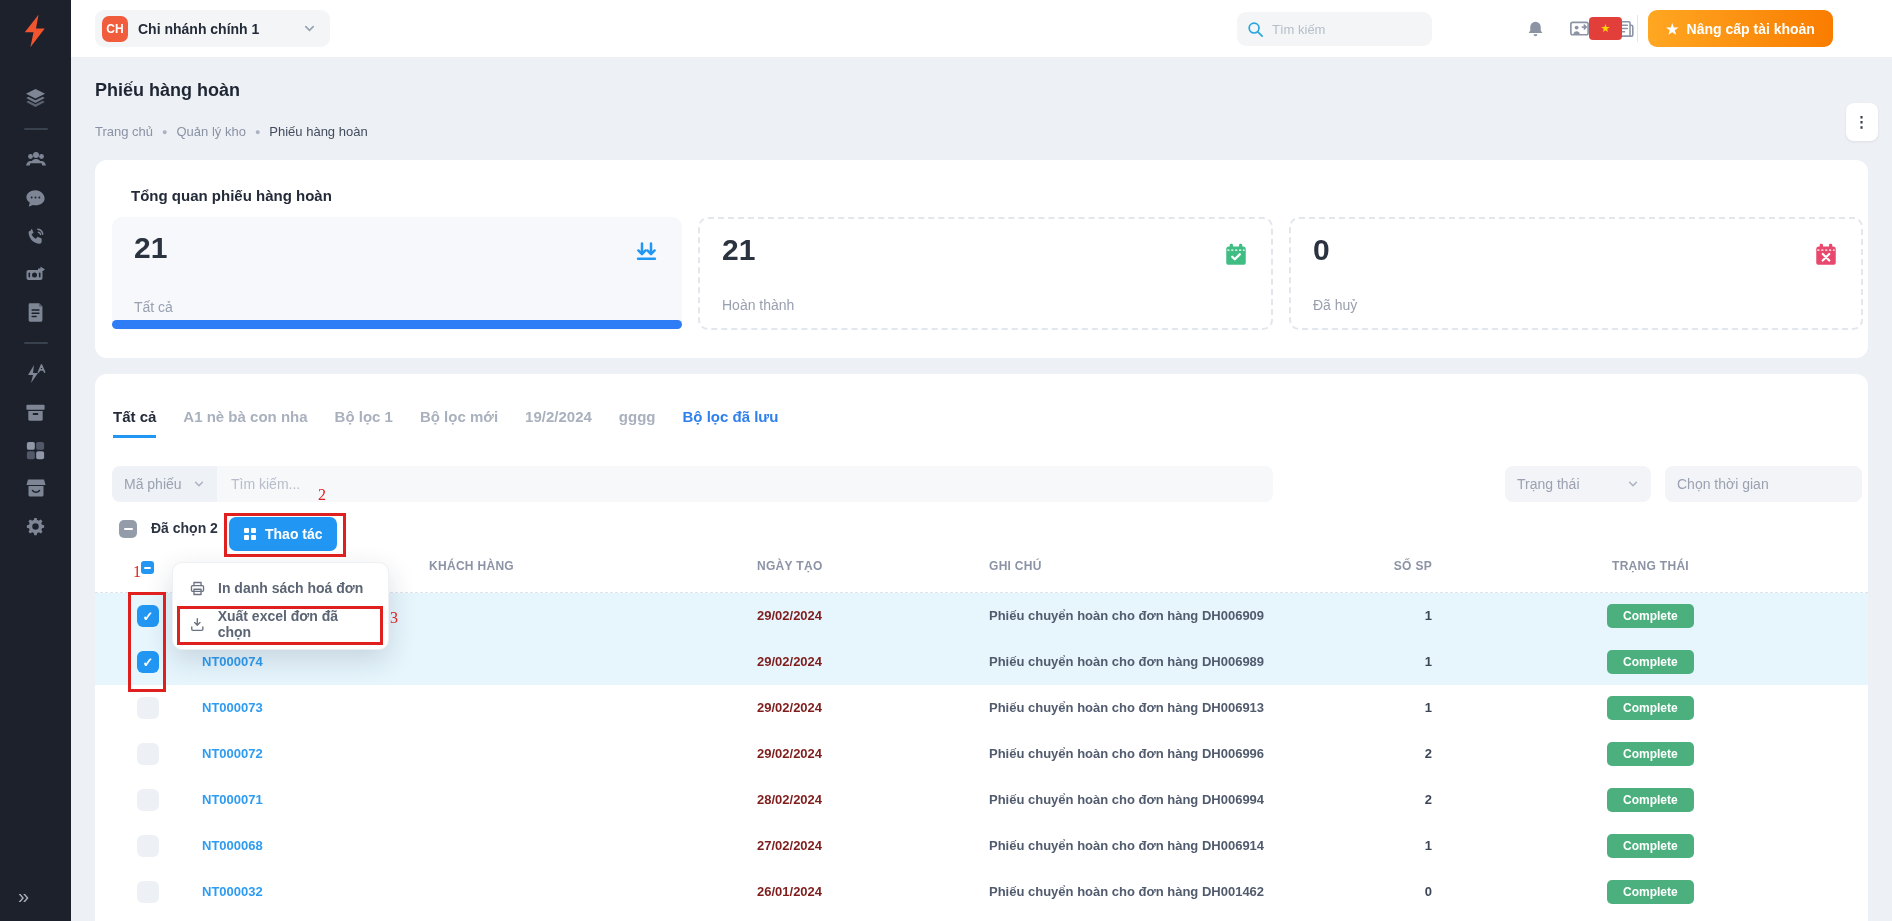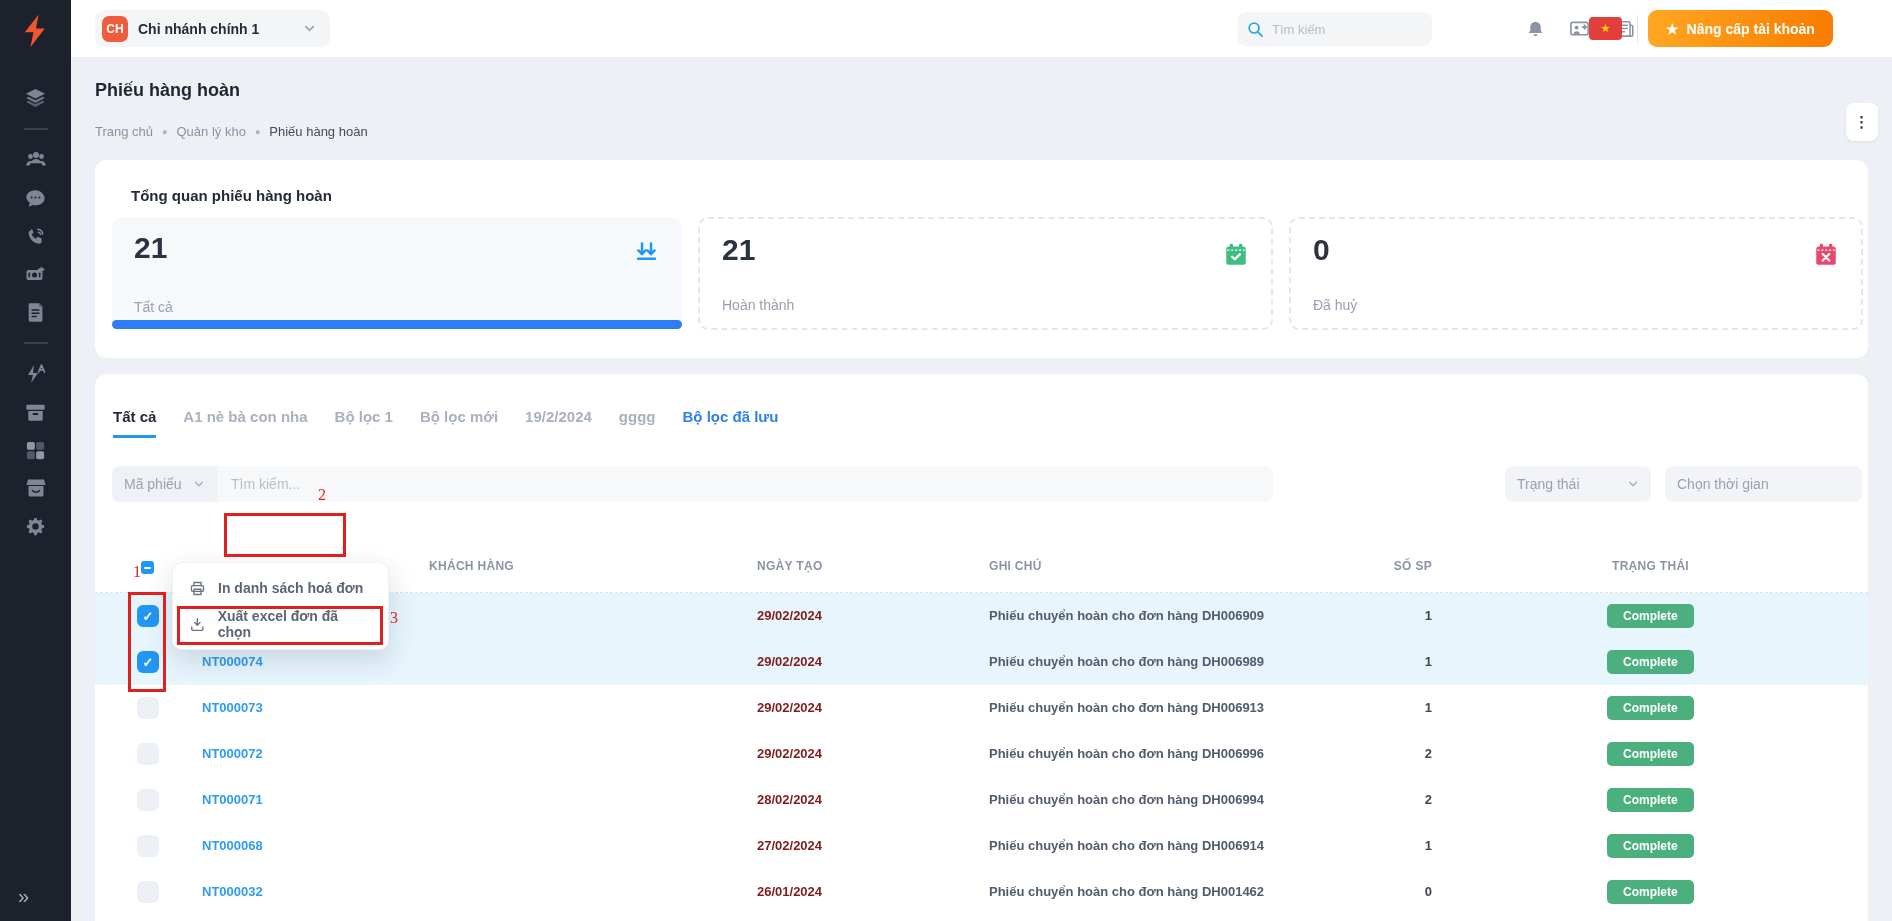--- a/index.html
+++ b/index.html
@@ -324,20 +324,33 @@
         <span>Trạng thái</span>
         <svg width="12" height="12" viewBox="0 0 14 14">
             <path d="M3 5l4 4 4-4" stroke="#aab2c0" stroke-width="1.7" fill="none" stroke-linecap="round"></path>
           </svg>
       </div>
       <div class="fpill fdrop" style="left:1570px; width:197px">
         <span>Chọn thời gian</span>
       </div>
     </div>
 
+    <div class="selrow">
+      <span class="cb-ind"></span>
+      <span class="sel-label">Đã chọn 2</span>
+      <button class="action-btn">
+        <svg width="14" height="14" viewBox="0 0 14 14" fill="#fff">
+            <rect x="1" y="1" width="5" height="5" rx="1"></rect>
+            <rect x="8" y="1" width="5" height="5" rx="1"></rect>
+            <rect x="1" y="8" width="5" height="5" rx="1"></rect>
+            <rect x="8" y="8" width="5" height="5" rx="1"></rect>
+          </svg>
+        <span>Thao tác</span>
+      </button>
+    </div>
 
     <div class="thead">
       <span class="cb-all"></span>
       <span class="hc hc-cust">KHÁCH HÀNG</span>
       <span class="hc hc-date">NGÀY TẠO</span>
       <span class="hc hc-note">GHI CHÚ</span>
       <span class="hc hc-qty">SỐ SP</span>
       <span class="hc hc-status">TRẠNG THÁI</span>
     </div>
 

